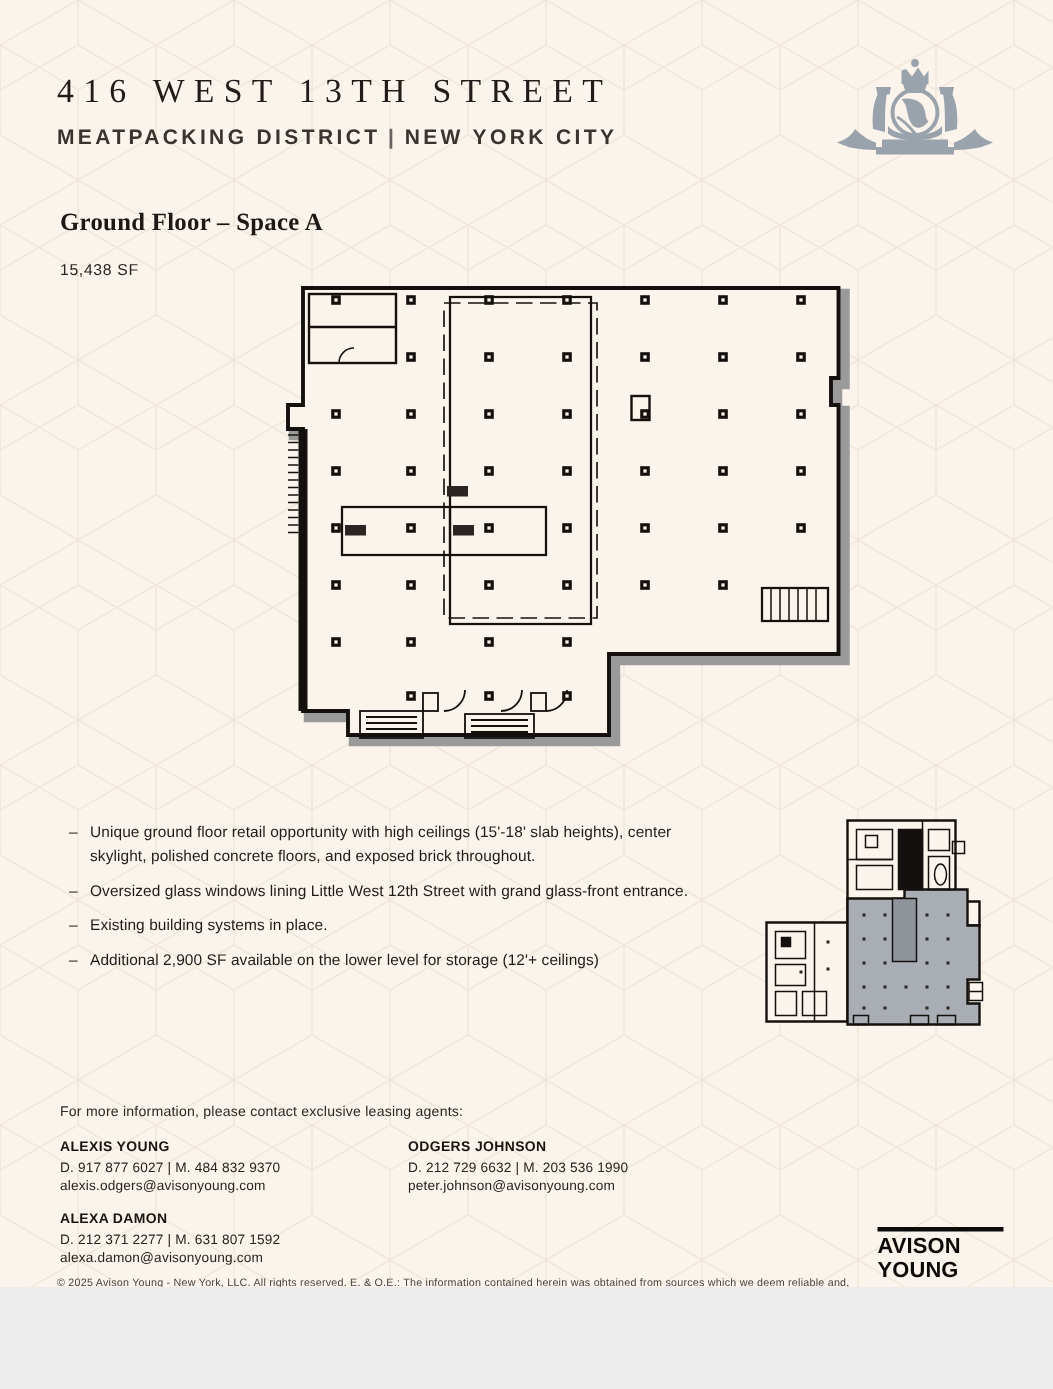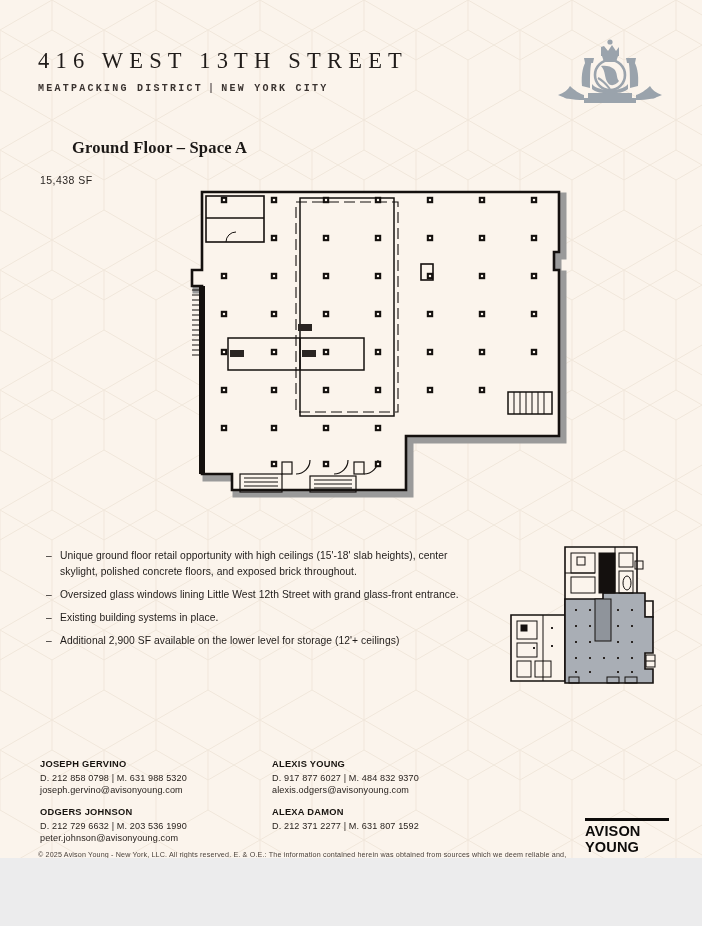--- a/index.html
+++ b/index.html
@@ -43,25 +43,24 @@
   }
   .addr-title {
     font-family: "Liberation Serif", serif;
     font-size: 22.5px;
     letter-spacing: 6.2px;
     color: #201c1a;
     white-space: nowrap;
   }
   .addr-sub {
     margin-top: 9px;
-    font-size: 10px;
+    font-size: 14px;
     letter-spacing: 2.25px;
     color: #3a3330;
     font-weight: 600;
-    font-family: Liberation Mono, monospace;
   }
   .addr-sub .pipe { margin: 0 5px; color: #6a6260; }
 
   .crest {
     position: absolute;
     top: -10px;
     right: 6px;
     width: 112px;
     height: 72px;
   }
@@ -71,21 +70,20 @@
     position: absolute;
     top: 138px;
     left: 40px;
   }
   .floor-title {
     font-family: "Liberation Serif", serif;
     font-size: 16.5px;
     font-weight: 700;
     color: #1b1816;
     letter-spacing: 0.2px;
-    margin-left: 32px;
   }
   .floor-sf {
     margin-top: 16px;
     font-size: 10.5px;
     color: #2a2522;
     letter-spacing: 0.45px;
   }
 
   
   .plan-wrap {
@@ -497,40 +495,37 @@
           <rect x="122" y="134" width="12" height="6"></rect>
         </g>
 
         <g stroke="#14100e" stroke-width="1" fill="none">
           <rect x="143" y="112" width="9" height="12"></rect>
           <line x1="143" y1="118" x2="152" y2="118"></line>
         </g>
       </svg>
     </div>
 
+    <div class="contact-intro">For more information, please contact exclusive leasing agents:</div>
 
     <div class="contacts">
-      <div class="contact">
-        <div class="cname">JOSEPH GERVINO</div>
-        <div class="cphone">D. 212 858 0798  |  M. 631 988 5320</div>
-        <div class="cmail">joseph.gervino@avisonyoung.com</div>
-      </div>
       <div class="contact">
         <div class="cname">ALEXIS YOUNG</div>
         <div class="cphone">D. 917 877 6027  |  M. 484 832 9370</div>
         <div class="cmail">alexis.odgers@avisonyoung.com</div>
       </div>
       <div class="contact">
         <div class="cname">ODGERS JOHNSON</div>
         <div class="cphone">D. 212 729 6632  |  M. 203 536 1990</div>
         <div class="cmail">peter.johnson@avisonyoung.com</div>
       </div>
       <div class="contact">
         <div class="cname">ALEXA DAMON</div>
         <div class="cphone">D. 212 371 2277  |  M. 631 807 1592</div>
+        <div class="cmail">alexa.damon@avisonyoung.com</div>
       </div>
     </div>
 
     <div class="ay-logo">
       <div class="ay-rule"></div>
       <div class="ay-word">
         <div>AVISON</div>
         <div>YOUNG</div>
       </div>
       <div class="ay-rule"></div>

